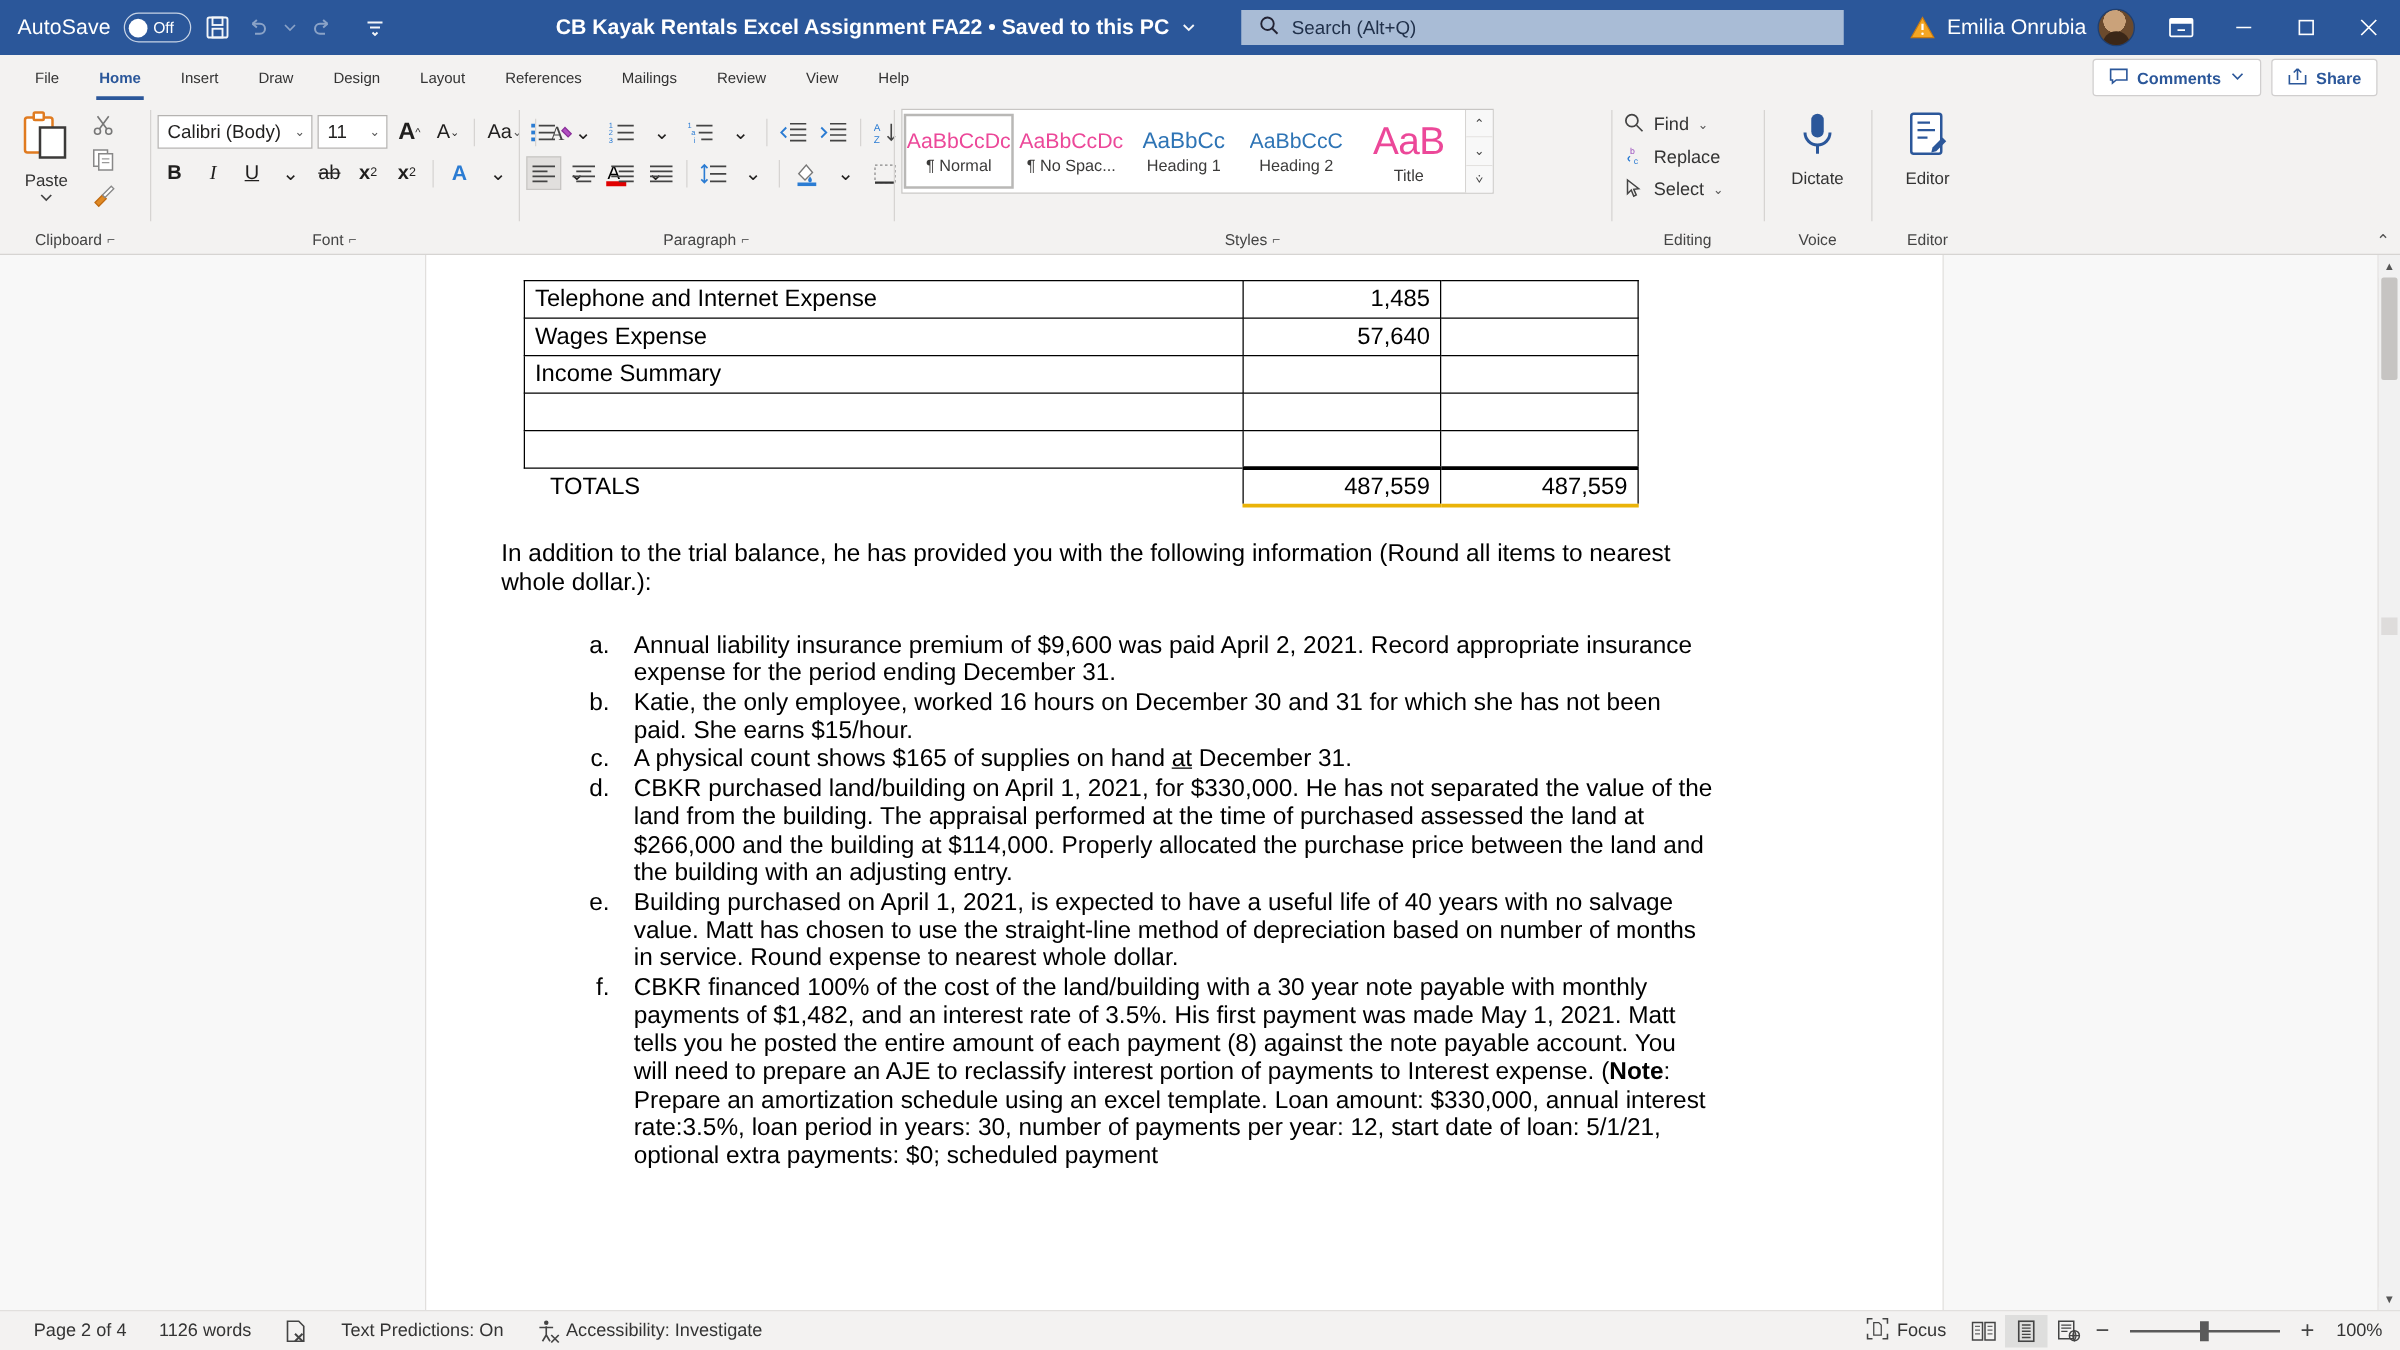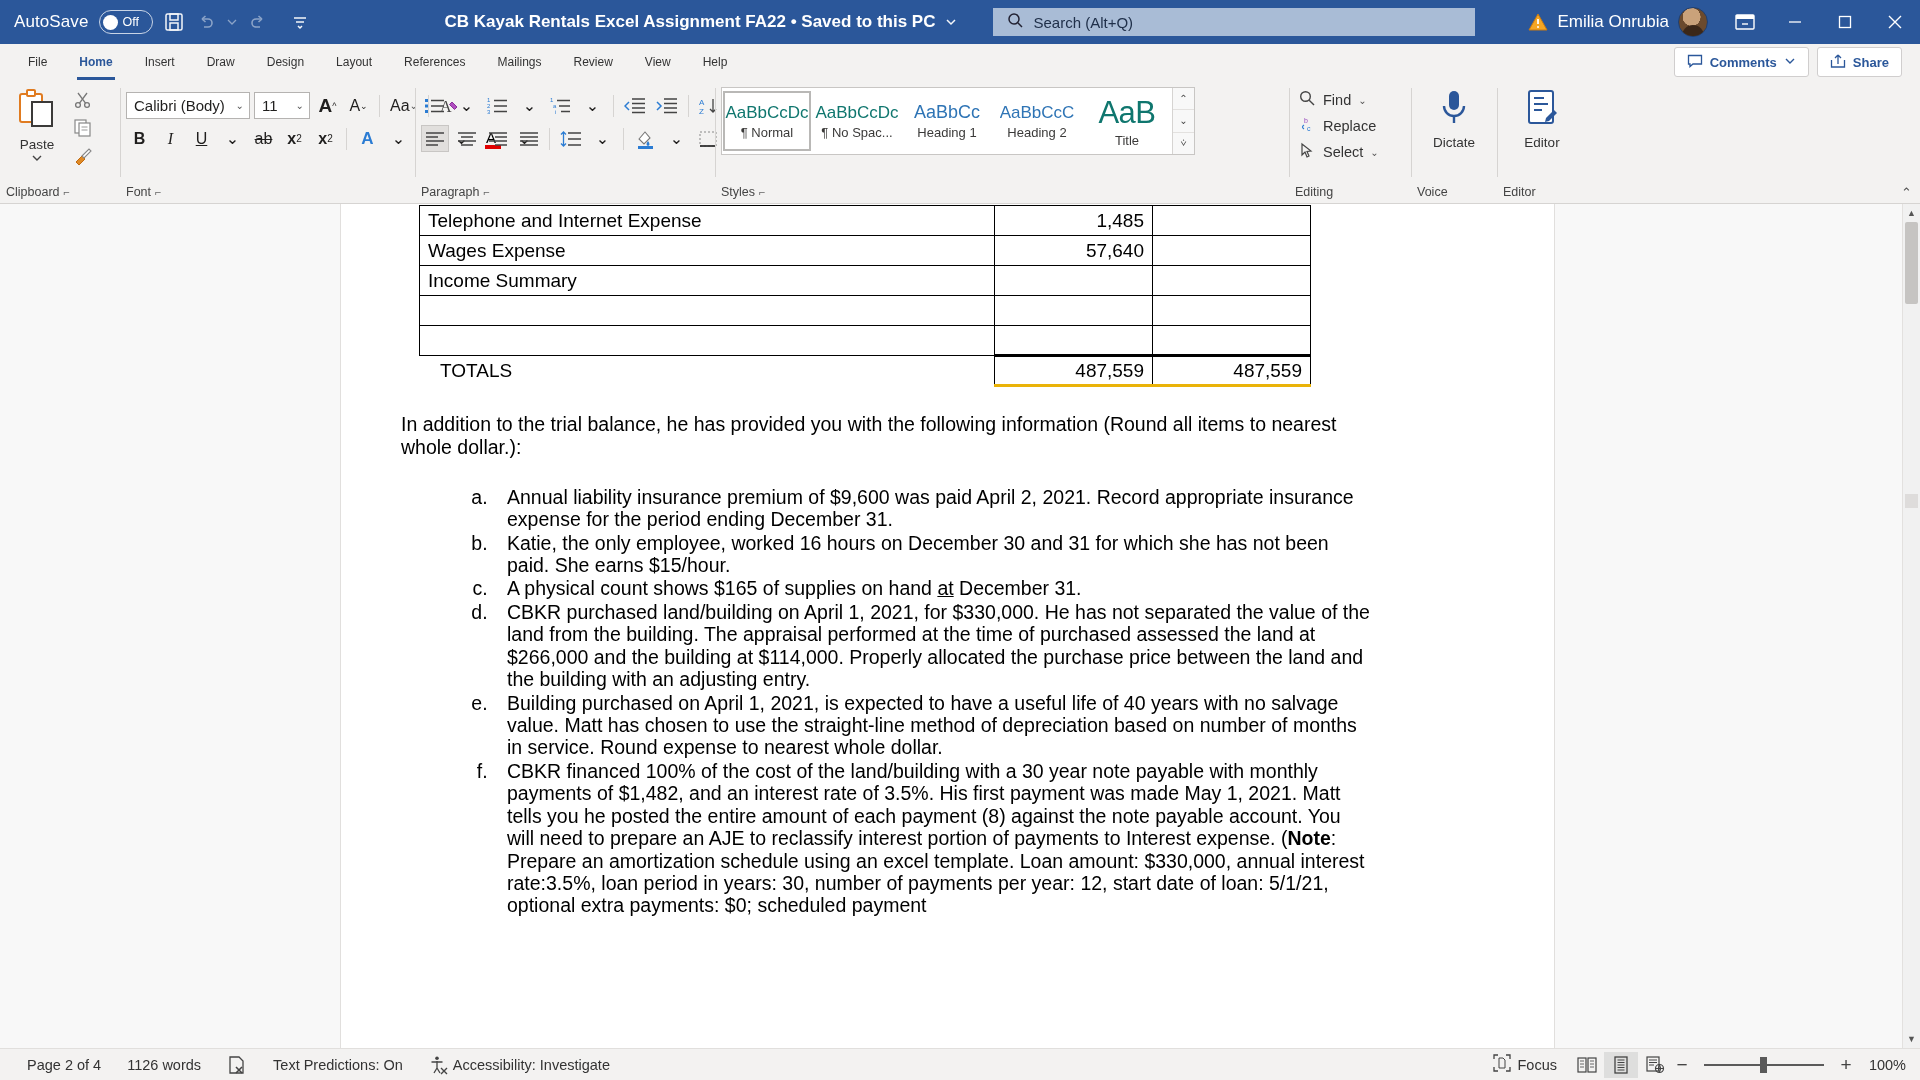--- a/index.html
+++ b/index.html
@@ -95,21 +95,21 @@
   .rgroup {
     display: flex; flex-direction: column; justify-content: space-between;
     padding: 4px 6px 0 6px; position: relative;
   }
   .rgroup + .rgroup::before {
     content: ""; position: absolute; left: 0; top: 8px; bottom: 26px; width: 1px; background: #d6d4d2;
   }
   .rgroup-body { display: flex; align-items: flex-start; flex: 1; }
   .rgroup-label {
     font-size: 12.5px; color: #444; text-align: center; height: 22px;
-    display: flex; align-items: center; gap: 4px;
+    display: flex; align-items: center; justify-content: center; gap: 4px;
   }
   .dlg-launcher { font-size: 11px; color: #666; }
 
   .bigbtn {
     width: 62px; display: flex; flex-direction: column; align-items: center;
     gap: 2px; padding-top: 4px; font-size: 13.5px; color: #333;
   }
   .iconcol { display: flex; flex-direction: column; gap: 4px; padding: 4px 2px 0 2px; }
   .smicon { width: 26px; height: 24px; display: flex; align-items: center; justify-content: center; }
 
@@ -132,21 +132,21 @@
   
   .gallery {
     border: 1px solid #c8c6c4; background: #ffffff; height: 68px;
     display: flex; align-items: stretch; margin-top: 3px;
   }
   .style-item {
     width: 88px; display: flex; flex-direction: column; align-items: center; justify-content: center;
     gap: 2px; border: 1px solid transparent; margin: 3px 1px;
   }
   .style-item.sel { border: 2px solid #b9b8b6; }
-  .style-prev { font-size: 17px; color: #0f766e; white-space: nowrap; overflow: hidden; }
+  .style-prev { font-size: 17px; color: #ec4899; white-space: nowrap; overflow: hidden; }
   .style-prev.h1 { color: #2e74b5; font-size: 18px; font-weight: normal; }
   .style-prev.h2 { color: #2e74b5; font-size: 17px; }
   .style-prev.title { font-size: 31px; font-weight: normal; letter-spacing: -.5px; }
   .style-name { font-size: 13px; color: #3b3a39; white-space: nowrap; }
   .gal-scroll {
     width: 22px; display: flex; flex-direction: column; border-left: 1px solid #d6d4d2;
   }
   .gal-scroll div {
     flex: 1; display: flex; align-items: center; justify-content: center;
     font-size: 10px; color: #444; border-bottom: 1px solid #e3e1df; background: #f8f8f8;
@@ -165,21 +165,21 @@
     background: #f8f8f8; overflow: hidden;
   }
   .page {
     position: absolute; left: 341px; top: 0; width: 1213px; min-height: 100%;
     background: #ffffff; box-shadow: 0 0 0 1px #e1dfdd;
     padding: 0 0 0 0;
   }
   .page-inner { padding: 0 60px 0 60px; }
 
   table.tb {
-    border-collapse: collapse; margin-top: 1px; margin-left: 18px;
+    border-collapse: collapse; margin-top: 20px; margin-left: 18px;
     font-size: 19px; color: #000;
   }
   table.tb td {
     border: 1px solid #000; height: 30px; padding: 0 8px;
     font-family: "Liberation Sans", sans-serif;
   }
   td.c-name { width: 575px; }
   td.c-dr, td.c-cr { width: 158px; text-align: right; }
   tr.totals td { border-top: 3px solid #000; border-bottom: 3px solid #eab308; font-weight: normal; }
   tr.totals td.c-name { border-top: 1px solid #ffffff; border-bottom: 1px solid #ffffff; border-left: 1px solid #ffffff; padding-left: 20px; }

